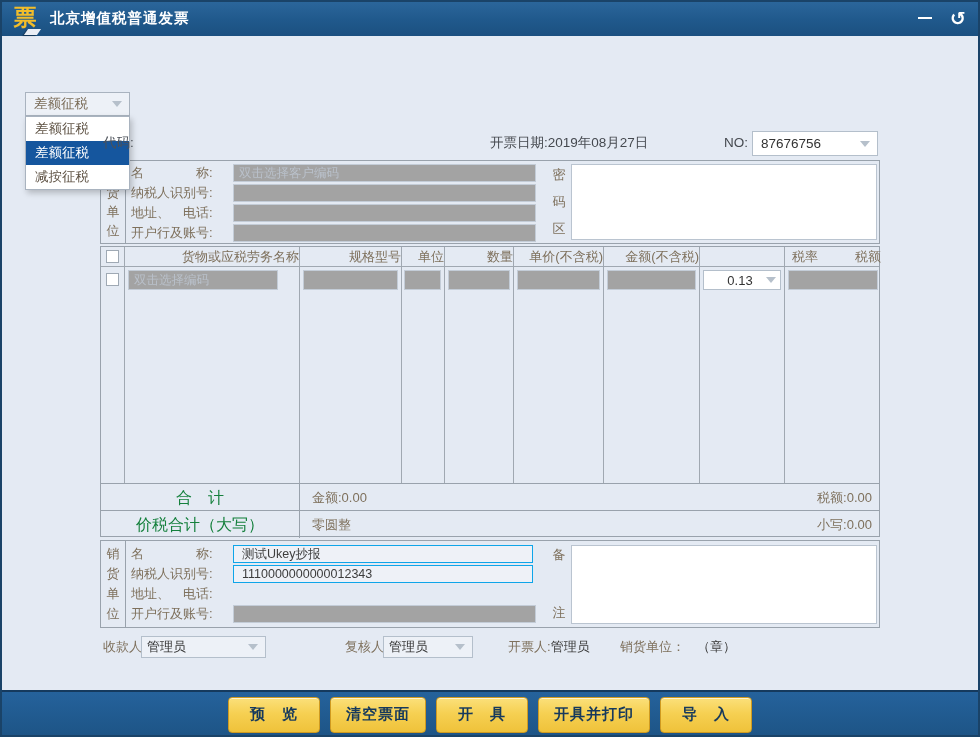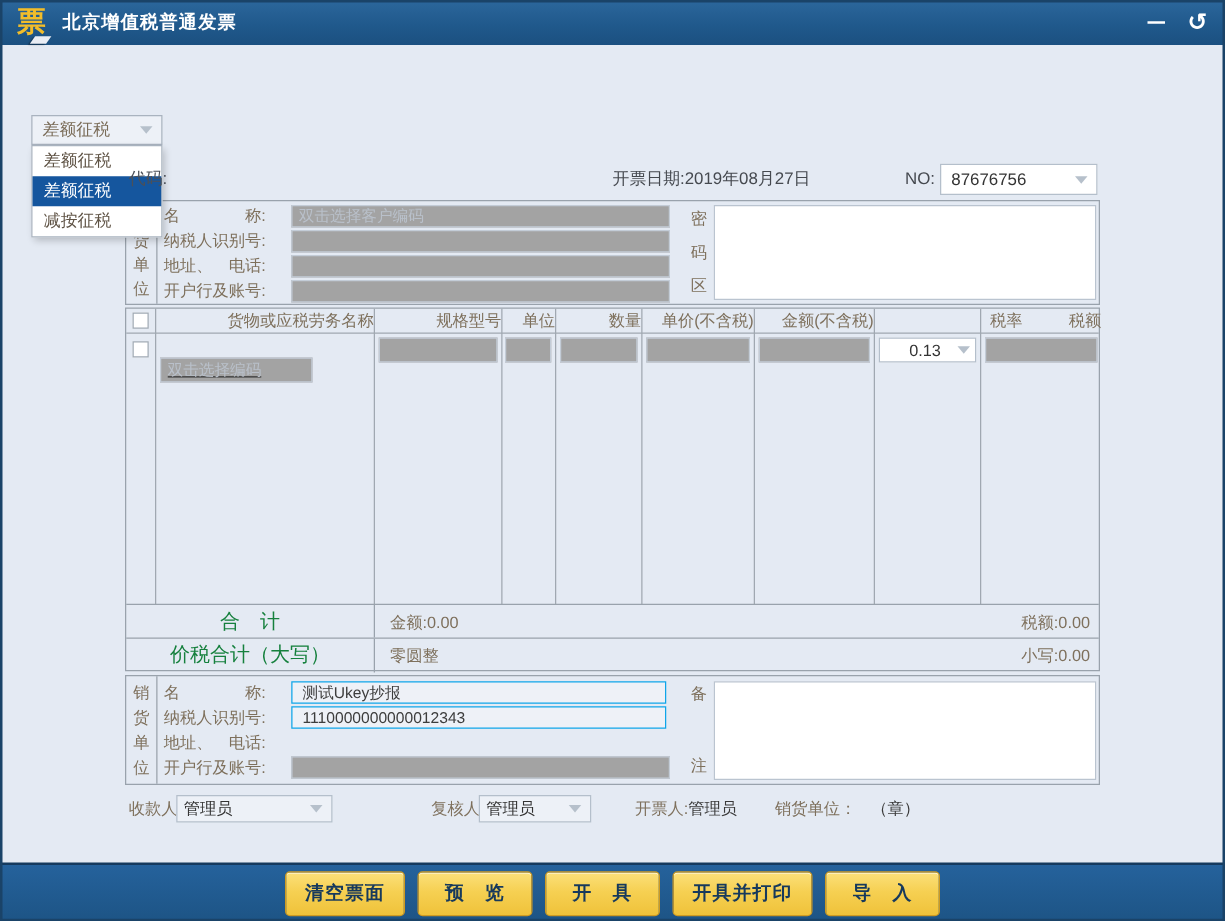--- a/index.html
+++ b/index.html
@@ -169,21 +169,21 @@
       <div class="th" style="left:23px;width:175px">货物或应税劳务名称</div>
       <div class="th" style="left:198px;width:102px">规格型号</div>
       <div class="th" style="left:300px;width:43px">单位</div>
       <div class="th" style="left:343px;width:69px">数量</div>
       <div class="th" style="left:412px;width:90px">单价(不含税)</div>
       <div class="th" style="left:502px;width:96px">金额(不含税)</div>
       <div class="th" style="left:632px;width:85px">税率</div>
       <div class="th" style="left:683px;width:97px">税额</div>
 
       <div class="cb" style="top:26px"></div>
-      <input class="tin" style="left: 27px; top: 39px; width: 122px; height: 20px; text-decoration: underline;" placeholder="双击选择编码">
+      <input class="tin" style="left: 27px; top: 23px; width: 150px; height: 20px;" placeholder="双击选择编码">
       <input class="tin" style="left: 202px; top: 23px; width: 95px; height: 20px;">
       <input class="tin" style="left: 303px; top: 23px; width: 37px; height: 20px;">
       <input class="tin" style="left: 347px; top: 23px; width: 62px; height: 20px;">
       <input class="tin" style="left: 416px; top: 23px; width: 83px; height: 20px;">
       <input class="tin" style="left: 506px; top: 23px; width: 89px; height: 20px;">
       <div class="combo" style="left:602px;top:23px;width:78px;height:20px">
         <span class="cval" style="text-align:center;padding-left:10px;font-size:13px">0.13</span>
         <i class="arr" style="margin-right:4px"></i>
       </div>
       <input class="tin" style="left: 687px; top: 23px; width: 90px; height: 20px;">
@@ -237,20 +237,20 @@
       <span class="sig-label" style="position:static">开票人:</span>
       <span class="sig-value">管理员</span>
     </div>
     <div class="unit-row" style="left:620px;gap:12px">
       <span class="sig-label" style="position:static">销货单位：</span>
       <span class="sig-value">（章）</span>
     </div>
   </div>
 
   <div class="footer">
+    <button class="btn">预　览</button>
     <button class="btn">清空票面</button>
-    <button class="btn">预　览</button>
     <button class="btn">开　具</button>
     <button class="btn">开具并打印</button>
     <button class="btn">导　入</button>
   </div>
 
 </div>
 
 </body></html>

